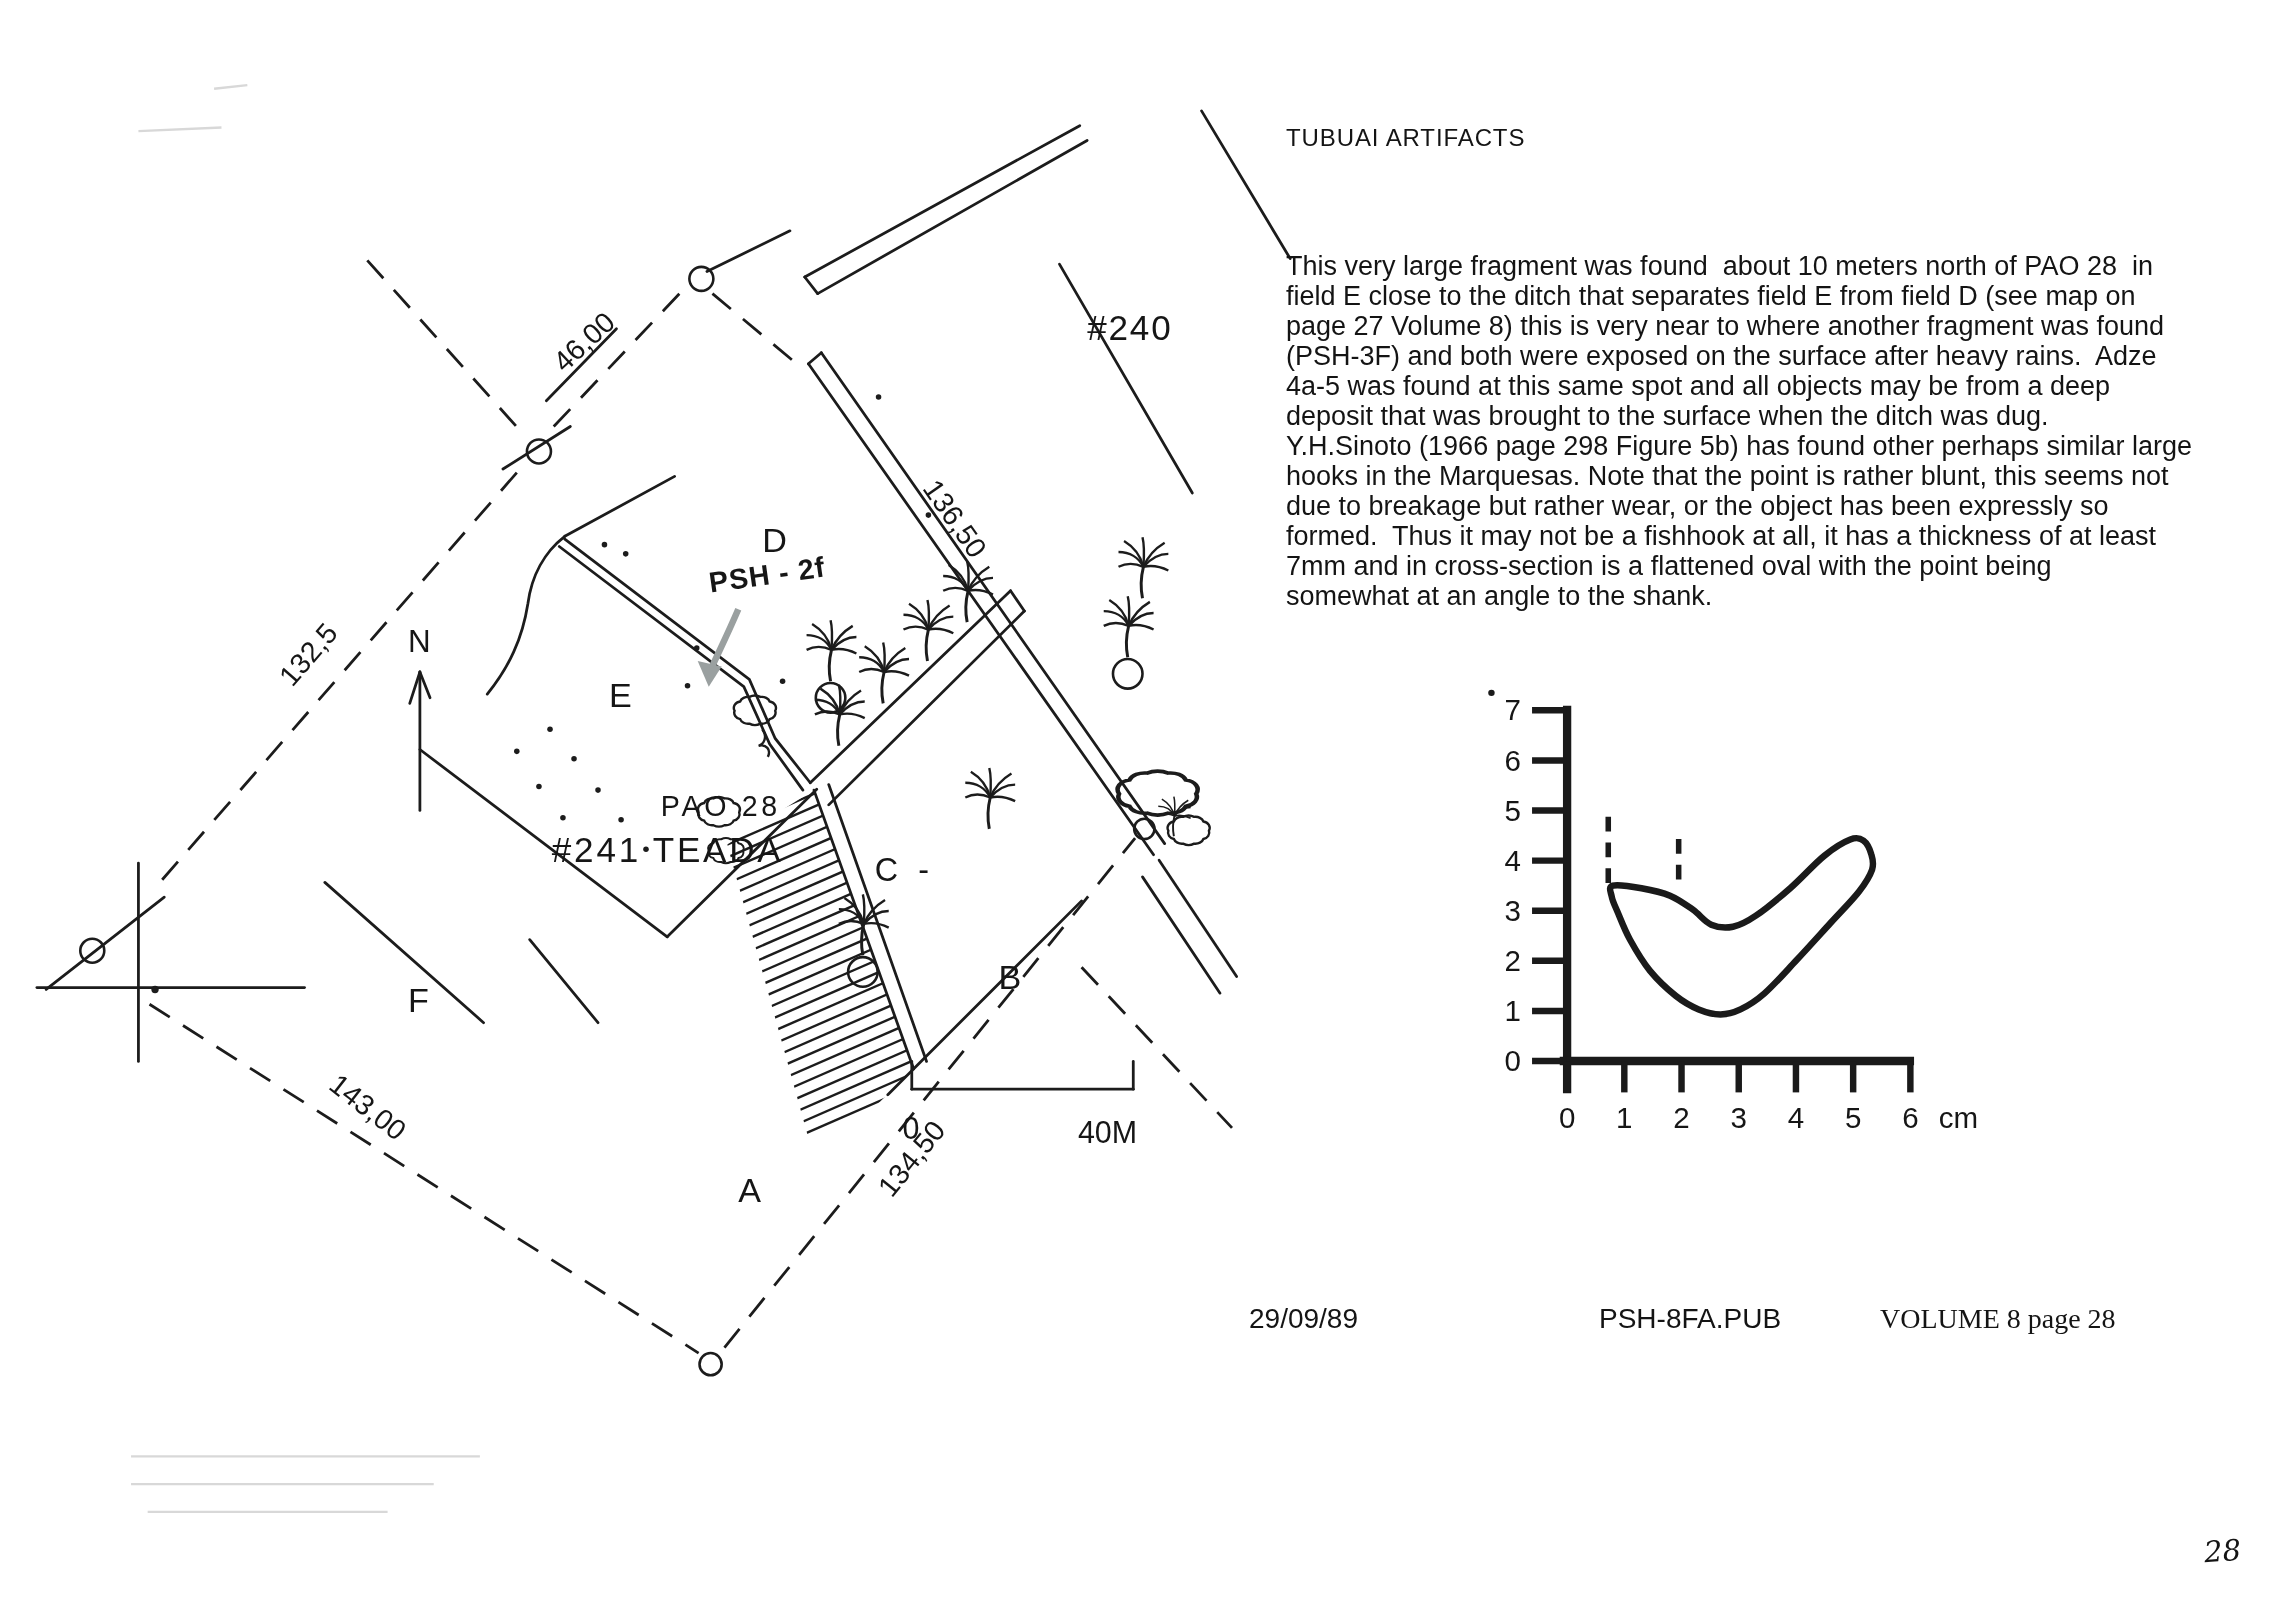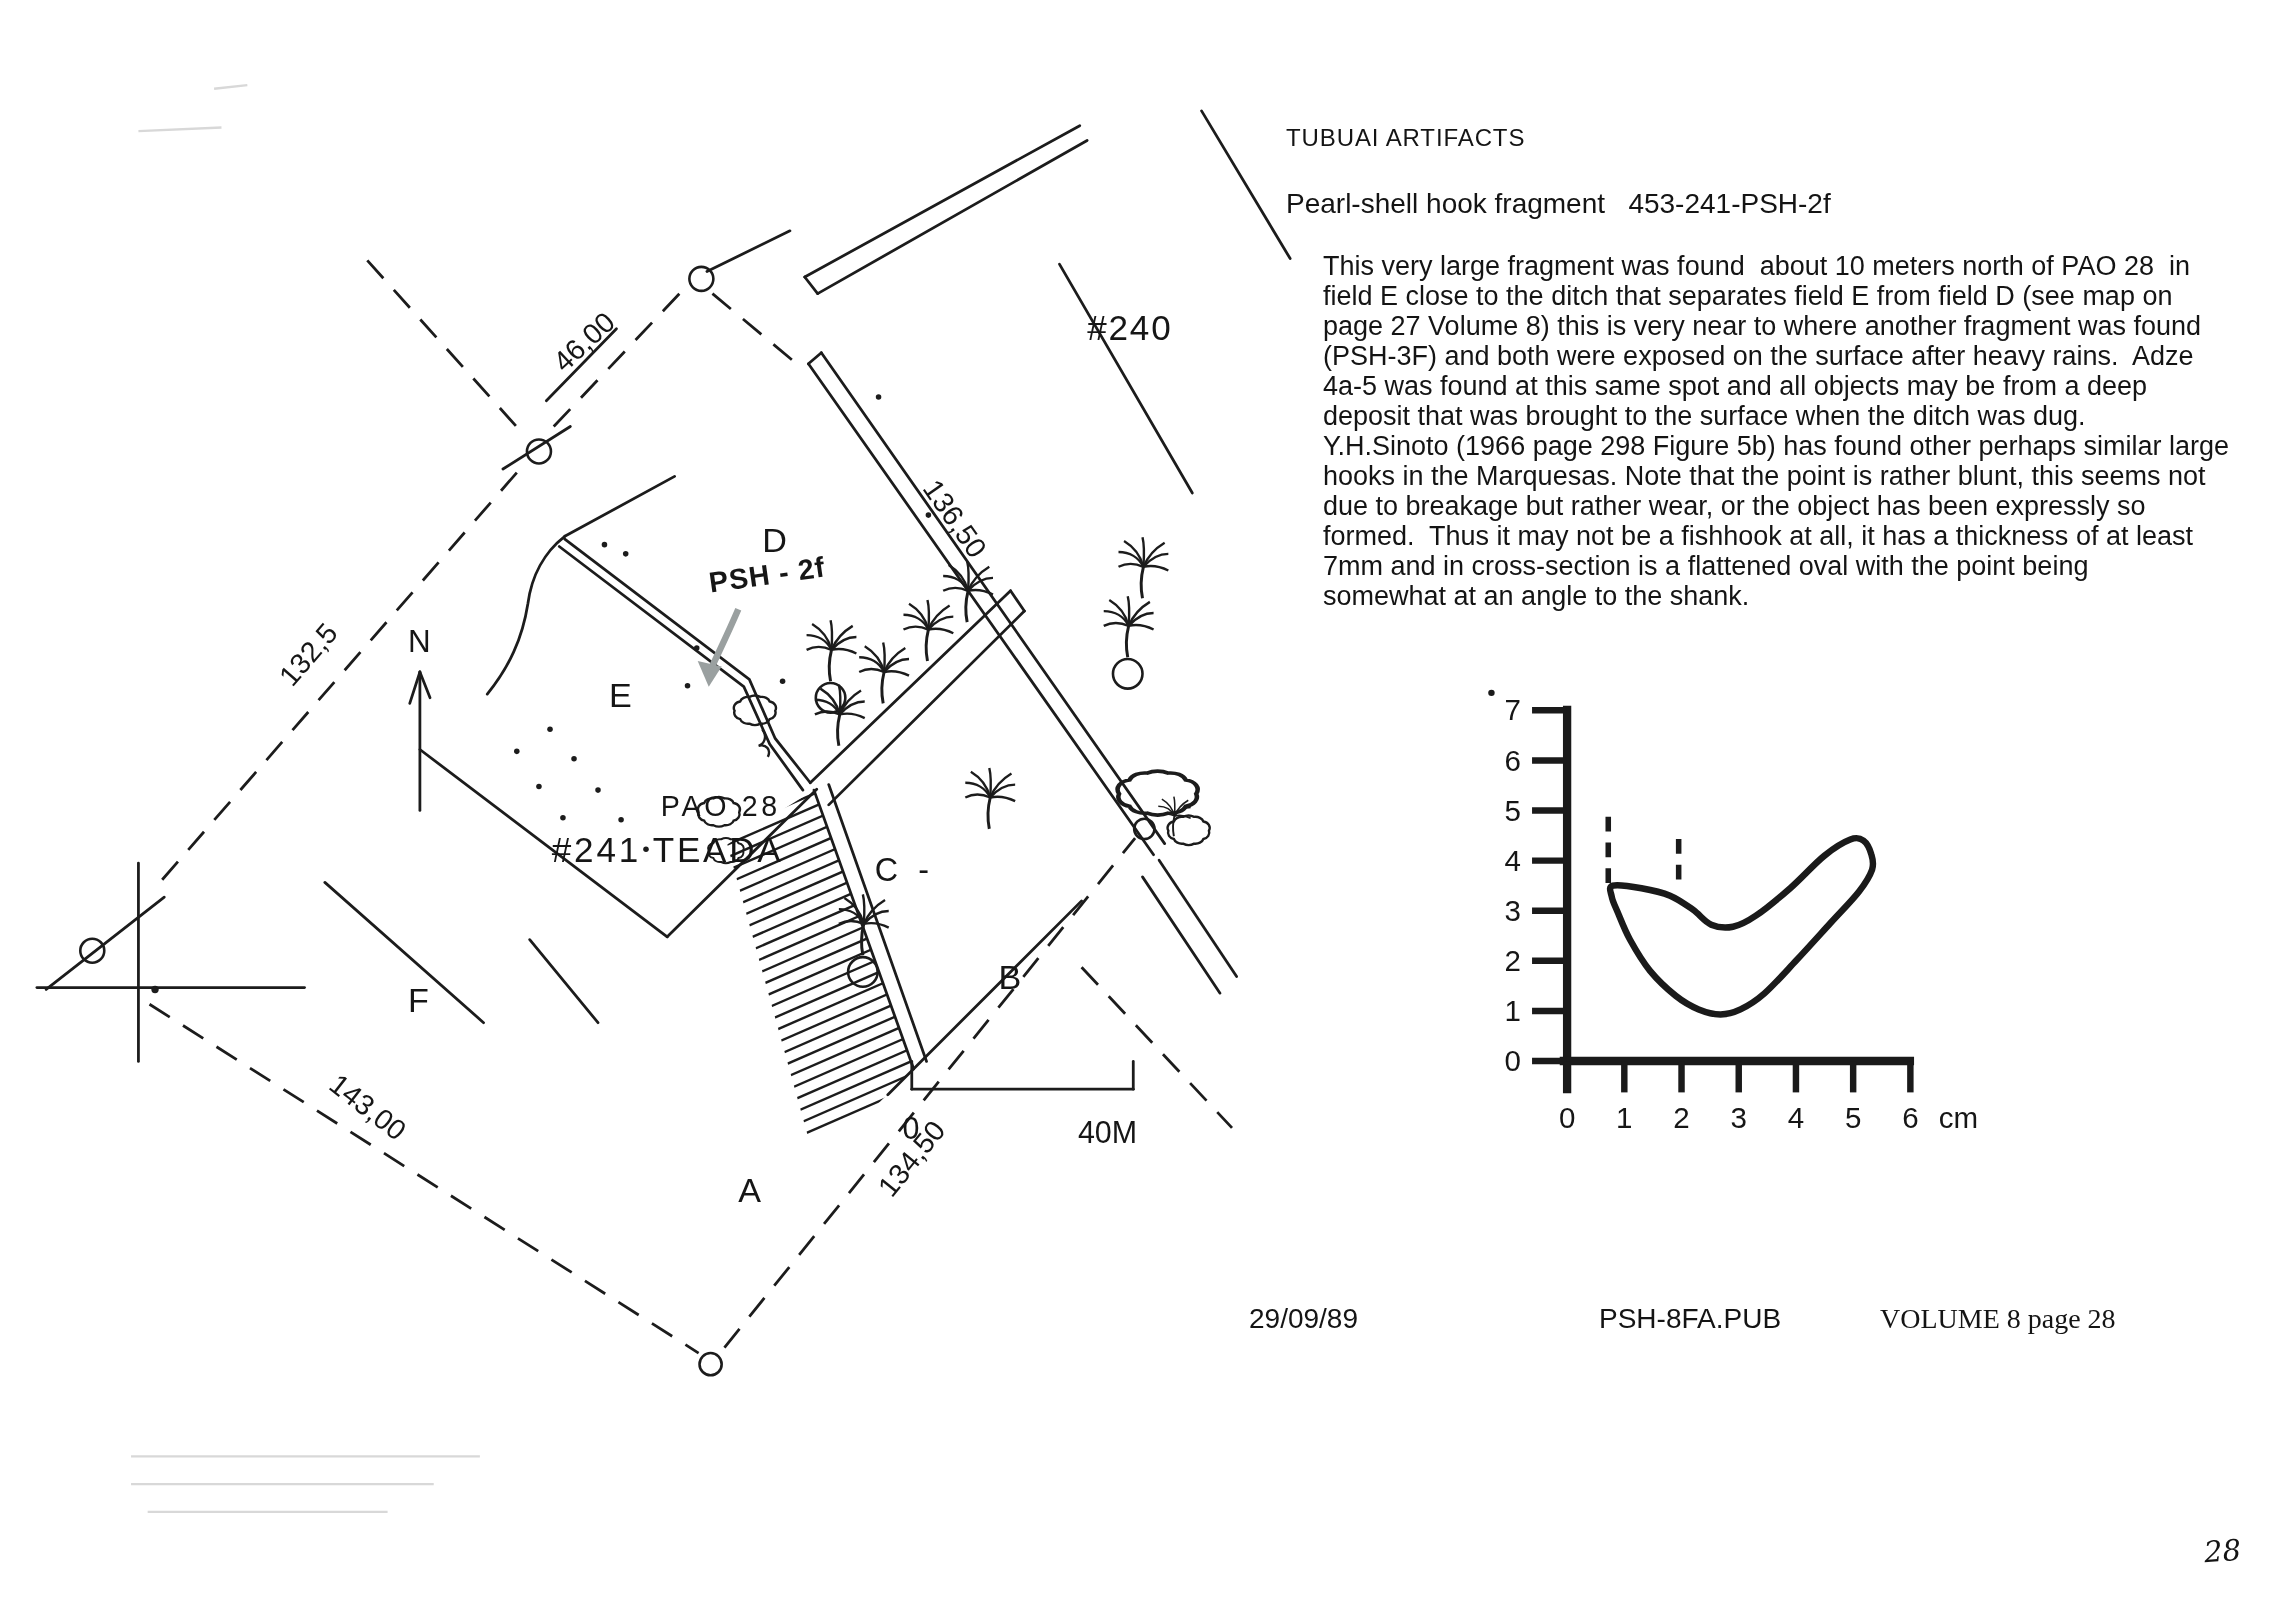--- a/index.html
+++ b/index.html
@@ -1,21 +1,21 @@
 <!DOCTYPE html>
 <html style="font-size:14.8px"><head>
 <meta charset="utf-8">
 <style>
   html,body{margin:0;padding:0;background:#e8e8e8;}
   #page{position:relative;width:2289px;height:1619px;background:#ffffff;overflow:hidden;
         font-family:"Liberation Sans",sans-serif;color:#141414;}
   .abs{position:absolute;}
   #title{left:1286px;top:124px;font-size:24px;letter-spacing:0.9px;white-space:pre;}
   #subtitle{left:1286px;top:188px;font-size:28px;white-space:pre;}
-  #paragraph{left:1286px;top:251px;width:937px;font-size:27px;line-height:30px;white-space:pre-wrap;margin-left:37px;}
+  #paragraph{left:1286px;top:251px;width:937px;font-size:27px;line-height:30px;white-space:pre-wrap;}
   #paragraph div{white-space:pre-wrap;}
   #caption{left:1372px;top:1180px;font-size:28px;white-space:pre;}
   .footer-item{top:1303px;font-size:28px;white-space:pre;}
   #footer-date{left:1249px;}
   #footer-file{left:1599px;}
   #footer-volume{left:1880px;font-family:Liberation Serif, serif;}
   #page-number{left:2204px;top:1534px;font-size:29px;font-family:"DejaVu Serif",serif;
                font-style:italic;transform:rotate(-4deg);}
   svg text{font-family:"Liberation Sans",sans-serif;fill:#161616;}
   .mapline{stroke:#1c1c1c;stroke-width:3;fill:none;stroke-linecap:round;}
@@ -224,21 +224,20 @@
       <text x="640" y="378" font-size="31" text-anchor="middle" transform="rotate(-43 640 378)">46,00</text>
       <path class="mapline" d="M592,434 L668,356"></path>
       <text x="342" y="716" font-size="31" text-anchor="middle" transform="rotate(-49 342 716)">132,5</text>
       <text x="1026" y="568" font-size="31" text-anchor="middle" transform="rotate(55 1026 568)">136,50</text>
       <text x="392" y="1208" font-size="31" text-anchor="middle" transform="rotate(38 392 1208)">143,00</text>
       <text x="996" y="1262" font-size="31" text-anchor="middle" transform="rotate(-51 996 1262)">134,50</text>
     </g>
   </svg>
 
   <div class="abs" id="title">TUBUAI ARTIFACTS</div>
-  <div class="abs" id="subtitle">Pearl-shell hook fragment   453-241-PSH-2f</div>
   <div class="abs" id="paragraph"><div>This very large fragment was found  about 10 meters north of PAO 28  in</div><div>field E close to the ditch that separates field E from field D (see map on</div><div>page 27 Volume 8) this is very near to where another fragment was found</div><div>(PSH-3F) and both were exposed on the surface after heavy rains.  Adze</div><div>4a-5 was found at this same spot and all objects may be from a deep</div><div>deposit that was brought to the surface when the ditch was dug.</div><div>Y.H.Sinoto (1966 page 298 Figure 5b) has found other perhaps similar large</div><div>hooks in the Marquesas. Note that the point is rather blunt, this seems not</div><div>due to breakage but rather wear, or the object has been expressly so</div><div>formed.  Thus it may not be a fishhook at all, it has a thickness of at least</div><div>7mm and in cross-section is a flattened oval with the point being</div><div>somewhat at an angle to the shank.</div></div>
 
   <svg class="abs" id="hook-chart" style="left:1449px;top:678px" width="609" height="480" viewBox="0 0 660 520">
       <line x1="128" y1="30" x2="128" y2="450" stroke="#1a1a1a" stroke-width="9"></line>
       <line x1="120" y1="415" x2="504" y2="415" stroke="#1a1a1a" stroke-width="9"></line>
       <line x1="90" y1="415" x2="127" y2="415" stroke="#1a1a1a" stroke-width="7"></line>
       <text x="78" y="426" font-size="32" text-anchor="end">0</text>
       <line x1="90" y1="360.7" x2="127" y2="360.7" stroke="#1a1a1a" stroke-width="7"></line>
       <text x="78" y="371.7" font-size="32" text-anchor="end">1</text>
       <line x1="90" y1="306.4" x2="127" y2="306.4" stroke="#1a1a1a" stroke-width="7"></line>

